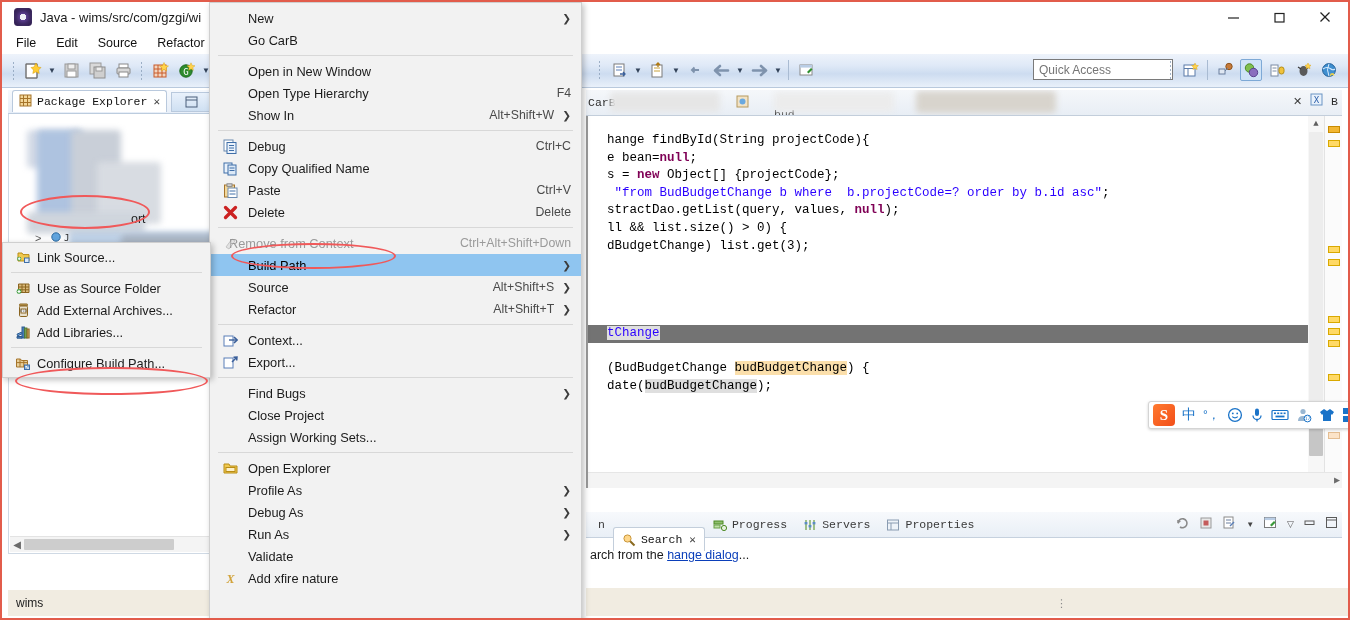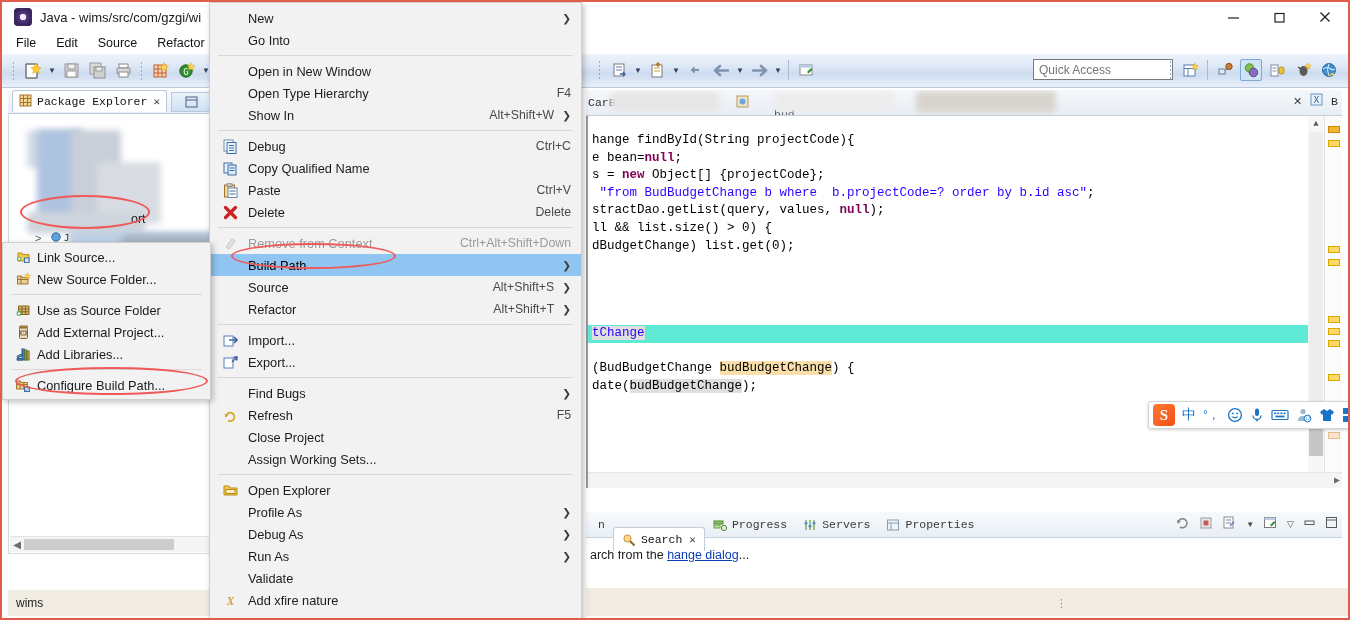--- a/index.html
+++ b/index.html
@@ -225,24 +225,24 @@
   .code {
     position: relative;
     height: 372px;
     background: #ffffff;
     font-family: "Liberation Mono", monospace;
     font-size: 12.5px;
     line-height: 17.6px;
     overflow: hidden;
     border-left: 2px solid #9a9a9a;
   }
-  .code .ln { white-space: pre; padding-left: 4px; height:17.6px; }
+  .code .ln { white-space: pre; padding-left: 19px; height:17.6px; }
   .kw   { color: #7f0055; font-weight: bold; }
   .str  { color: #2a00ff; }
-  .hl-line { background: #5eead4; }
+  .hl-line { background: #737373; }
   .hl-write { background: #fbdfab; }
   .hl-read  { background: #dfdfdf; }
 
   .code-vscroll {
     position:absolute; right:18px; top:0; width:16px; height:372px;
     background:#f7f7f7;
   }
   .code-vscroll .arr { height:16px; text-align:center; color:#5f5f5f; font-size:9px; line-height:16px;}
   .code-vscroll .thmb { position:absolute; left:1px; width:14px; background:#c6c6c6; border-radius:1px; }
   .annot-ruler {
@@ -362,21 +362,21 @@
   }
   .ctx-item {
     position:relative;
     height:22px;
     display:flex; align-items:center;
     padding-left:38px; padding-right:10px;
     font-size:12.8px;
     color:#1b1b1b;
     white-space:nowrap;
   }
-  .ctx-item.disabled { color:#9a9a9a; }
+  .ctx-item.disabled { color:#9a9a9a;padding-left:19px; }
   .ctx-item.selected {
     background:#8fc5f0;
     color:#000;
   }
   .ctx-item .ic {
     position:absolute; left:12px; top:50%;
     transform:translateY(-50%);
     width:16px; height:16px;
     display:flex; align-items:center; justify-content:center;
   }
@@ -691,21 +691,21 @@
     </div>
 
     <div class="code">
       <div style="height:16px;"></div>
       <div class="ln">hange findById(String projectCode){</div>
       <div class="ln">e bean=<span class="kw">null</span>;</div>
       <div class="ln">s = <span class="kw">new</span> Object[] {projectCode};</div>
       <div class="ln"> <span class="str">"from BudBudgetChange b where  b.projectCode=? order by b.id asc"</span>;</div>
       <div class="ln">stractDao.getList(query, values, <span class="kw">null</span>);</div>
       <div class="ln">ll &amp;&amp; list.size() &gt; 0) {</div>
-      <div class="ln">dBudgetChange) list.get(0);</div>
+      <div class="ln">dBudgetChange) list.get(3);</div>
       <div style="height:70px;"></div>
       <div class="ln hl-line"><span class="str hl-read">tChange</span></div>
       <div style="height:17.6px;"></div>
       <div class="ln">(BudBudgetChange <span class="hl-write">budBudgetChange</span>) {</div>
       <div class="ln">date(<span class="hl-read">budBudgetChange</span>);</div>
 
       <div class="code-vscroll">
         <div class="arr">▲</div>
         <div class="thmb" style="top:16px;height:300px;background:#ededed;"></div>
         <div class="thmb" style="top:300px;height:40px;background:#c6c6c6;"></div>
@@ -885,21 +885,21 @@
   </div>
 
   <div class="ctx-main">
     <div style="height:4px;"></div>
 
     <div class="ctx-item">
       <span>New</span>
       <span class="subonly">❯</span>
     </div>
     <div class="ctx-item">
-      <span>Go Into</span>
+      <span>Go CarB</span>
     </div>
 
     <div class="ctx-sep"></div>
 
     <div class="ctx-item">
       <span>Open in New Window</span>
     </div>
     <div class="ctx-item">
       <span>Open Type Hierarchy</span>
       <span class="accel">F4</span>
@@ -989,47 +989,37 @@
     <div class="ctx-sep"></div>
 
     <div class="ctx-item">
       <span class="ic">
         <svg width="15" height="15" viewBox="0 0 15 15">
             <rect x="1" y="3" width="9" height="10" fill="#fff" stroke="#5a7fb8"></rect>
             <path d="M11 4 L14 7 L11 10" fill="none" stroke="#3a5f9a" stroke-width="1.6"></path>
             <line x1="6" y1="7" x2="13.5" y2="7" stroke="#3a5f9a" stroke-width="1.4"></line>
           </svg>
       </span>
-      <span>Import...</span>
+      <span>Context...</span>
     </div>
     <div class="ctx-item">
       <span class="ic">
         <svg width="15" height="15" viewBox="0 0 15 15">
             <rect x="1" y="3" width="9" height="10" fill="#fff" stroke="#5a7fb8"></rect>
             <path d="M9 7 L13.5 2.5 M10.5 2.2 L14 2 L13.7 5.5" fill="none" stroke="#3a5f9a" stroke-width="1.5"></path>
           </svg>
       </span>
       <span>Export...</span>
     </div>
 
     <div class="ctx-sep"></div>
 
     <div class="ctx-item">
       <span>Find Bugs</span>
       <span class="subonly">❯</span>
-    </div>
-    <div class="ctx-item">
-      <span class="ic">
-        <svg width="15" height="15" viewBox="0 0 15 15">
-            <path d="M3 9 a4.2 4.2 0 1 1 2.2 3.6" fill="none" stroke="#d6a92a" stroke-width="1.8"></path>
-            <polygon points="1.6,6 5.6,6.8 2.8,9.6" fill="#d6a92a"></polygon>
-          </svg>
-      </span>
-      <span>Refresh</span>
-      <span class="accel">F5</span>
     </div>
     <div class="ctx-item">
       <span>Close Project</span>
     </div>
     <div class="ctx-item">
       <span>Assign Working Sets...</span>
     </div>
 
     <div class="ctx-sep"></div>
 
@@ -1072,31 +1062,20 @@
       <span class="ic">
         <svg width="15" height="15" viewBox="0 0 15 15">
             <path d="M2 3 L6 3 L7 4.6 L13 4.6 L13 11 L2 11 Z" fill="#f0c94f" stroke="#b98d16"></path>
             <circle cx="3.2" cy="8.8" r="2.1" fill="#3a9a3a"></circle>
             <line x1="3.2" y1="7.3" x2="3.2" y2="10.3" stroke="#fff" stroke-width="1.1"></line>
             <line x1="1.8" y1="8.8" x2="4.7" y2="8.8" stroke="#fff" stroke-width="1.1"></line>
             <rect x="8.5" y="8" width="4.5" height="4.5" fill="#dce9f7" stroke="#3f6ea8"></rect>
           </svg>
       </span>
       <span>Link Source...</span>
-    </div>
-    <div class="ctx-item">
-      <span class="ic">
-        <svg width="15" height="15" viewBox="0 0 15 15">
-            <path d="M1.5 4 L5.5 4 L6.5 5.6 L12 5.6 L12 12 L1.5 12 Z" fill="#e8cf9a" stroke="#a5742a"></path>
-            <line x1="1.5" y1="7.5" x2="12" y2="7.5" stroke="#a5742a"></line>
-            <line x1="5" y1="4" x2="5" y2="12" stroke="#a5742a"></line>
-            <polygon points="11.5,0.8 12.5,3 14.7,3.2 13,4.7 13.5,6.8 11.5,5.7 9.5,6.8 10,4.7 8.4,3.2 10.5,3" fill="#ffd34d" stroke="#d79b00" stroke-width=".4"></polygon>
-          </svg>
-      </span>
-      <span>New Source Folder...</span>
     </div>
 
     <div class="ctx-sep"></div>
 
     <div class="ctx-item">
       <span class="ic">
         <svg width="15" height="15" viewBox="0 0 15 15">
             <path d="M2.5 3 L13 3 L13 11.5 L2.5 11.5 Z" fill="#d9b97a" stroke="#8a6420"></path>
             <line x1="2.5" y1="6" x2="13" y2="6" stroke="#8a6420"></line>
             <line x1="2.5" y1="8.8" x2="13" y2="8.8" stroke="#8a6420"></line>
@@ -1111,21 +1090,21 @@
     </div>
     <div class="ctx-item">
       <span class="ic">
         <svg width="15" height="15" viewBox="0 0 15 15">
             <rect x="3.5" y="1" width="8" height="1.8" rx=".6" fill="#c9a85e" stroke="#8a6420"></rect>
             <rect x="3.5" y="3" width="8" height="10.5" rx="1.2" fill="#e8e0cc" stroke="#8a6420"></rect>
             <rect x="5" y="6" width="5" height="4" fill="#fff" stroke="#8a6420"></rect>
             <text x="7.5" y="9.4" font-size="3.6" text-anchor="middle" fill="#5a5a5a" font-family="monospace">010</text>
           </svg>
       </span>
-      <span>Add External Project...</span>
+      <span>Add External Archives...</span>
     </div>
     <div class="ctx-item">
       <span class="ic">
         <svg width="15" height="15" viewBox="0 0 15 15">
             <rect x="6" y="2" width="2.4" height="11" fill="#4a7fb8" stroke="#2c5a90"></rect>
             <rect x="8.7" y="3" width="2.2" height="10" fill="#7aa85a" stroke="#4d7a30"></rect>
             <rect x="11.1" y="4" width="2" height="9" fill="#c9a85e" stroke="#8a6420"></rect>
             <path d="M1 11.5 L6 11.5 L6 13.2 L1 13.2 Z" fill="#4a7fb8" stroke="#2c5a90"></path>
             <path d="M1 9.2 L5.4 7.2 L6 8.8 L1.6 10.8 Z" fill="#6a9fd8" stroke="#2c5a90"></path>
           </svg>

